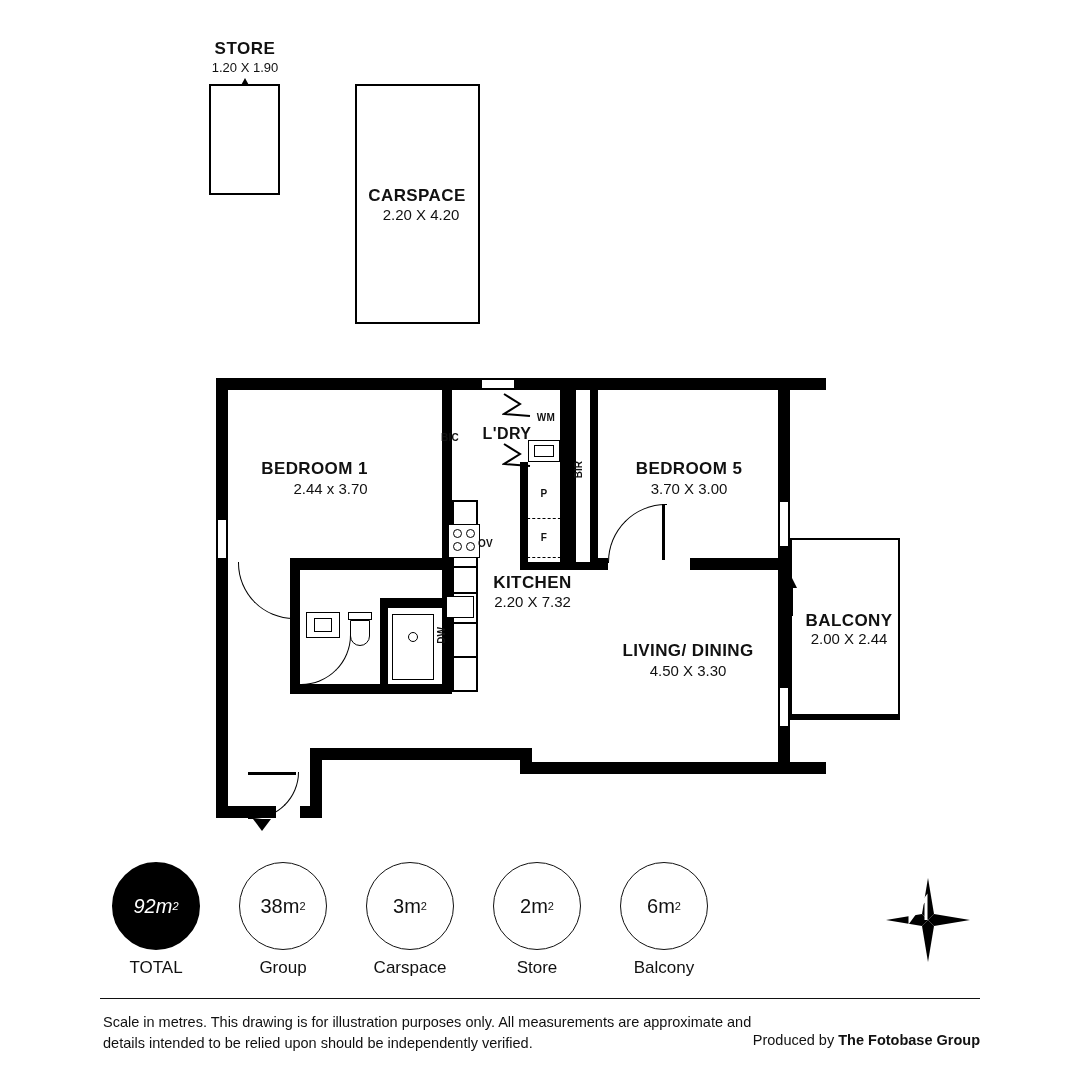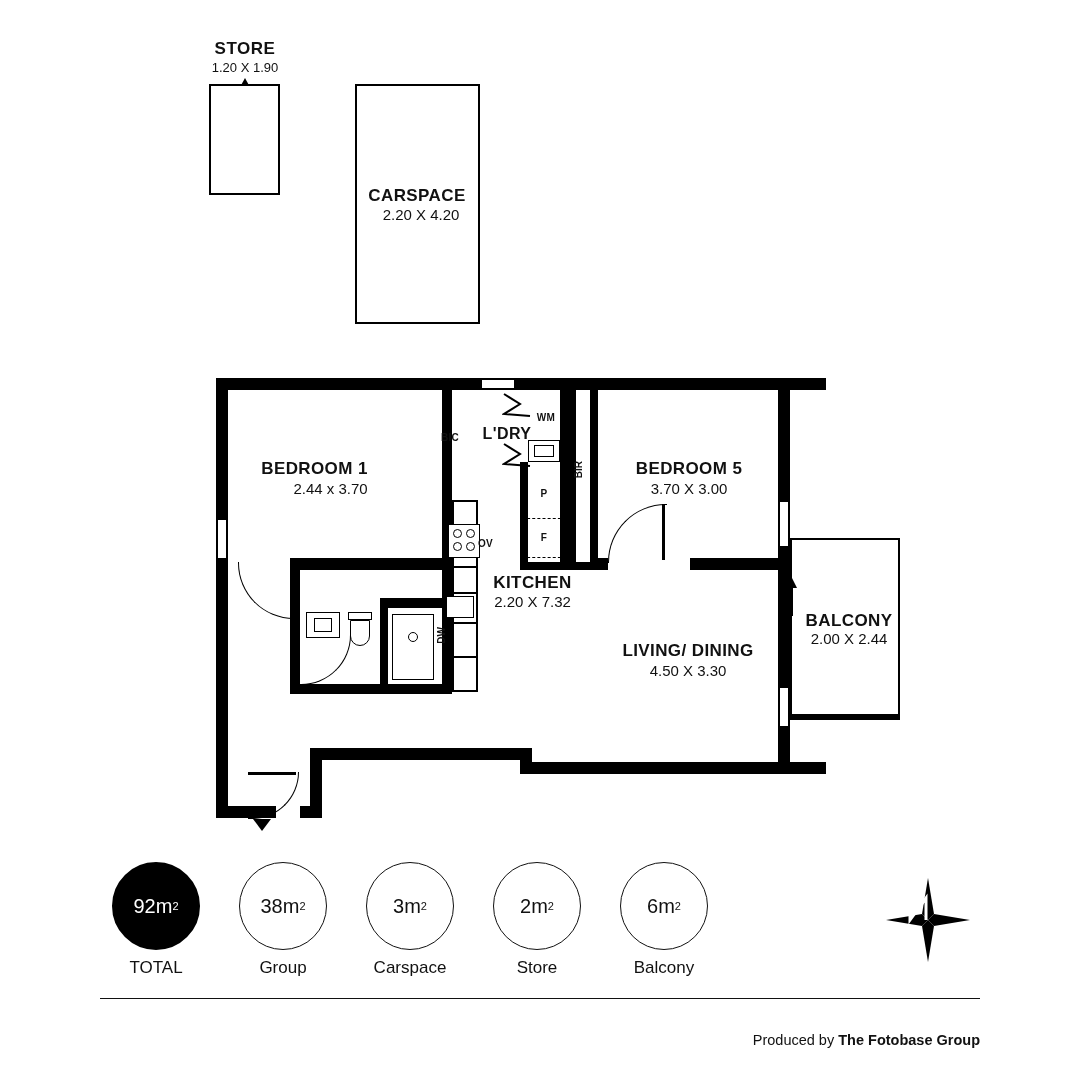--- a/index.html
+++ b/index.html
@@ -275,21 +275,21 @@
   </svg>
 
   <div class="abs" style="left:248px; top:772px; width:50px; height:46px; border-right:1.5px solid #000; border-bottom:1.5px solid #000; border-bottom-right-radius:50px;"></div>
   <div class="abs wall" style="left:248px; top:772px; width:48px; height:3px;"></div>
   <svg class="abs" style="left:252px; top:818px;" width="20" height="14" viewBox="0 0 20 14">
     <polygon points="10,13 1,1 19,1" fill="#000"></polygon>
   </svg>
 
   <div class="areas">
 
-    <div class="circle filled" style="left:12px; top:0;">
+    <div class="circle filled" style="left:12px; top:0;font-style:italic;">
       <span>92m</span>
         <sup>2</sup>
     </div>
     <div class="circle-caption" style="left:-14px;">TOTAL</div>
 
     <div class="circle hollow" style="left:139px; top:0;">
       <span>38m</span>
         <sup>2</sup>
     </div>
     <div class="circle-caption" style="left:113px;">Group</div>
@@ -319,15 +319,16 @@
     <polygon points="6,48 42,42 48,48 42,54" fill="#000"></polygon>
     <polygon points="90,48 54,54 48,48 54,42" fill="#000"></polygon>
     <polygon points="20,20 44,44 48,48 24,24" fill="#000"></polygon>
     <polygon points="76,20 52,44 48,48 72,24" fill="#000"></polygon>
     <polygon points="20,76 44,52 48,48 24,72" fill="#000"></polygon>
     <polygon points="76,76 52,52 48,48 72,72" fill="#000"></polygon>
     <path d="M30 26 L30 48 L46 26 L46 48" fill="none" stroke="#fff" stroke-width="3"></path>
   </svg>
 
   <div class="divider"></div>
+  <div class="disclaimer">Scale in metres. This drawing is for illustration purposes only. All measurements are approximate and details intended to be relied upon should be independently verified.</div>
   <div class="producer"><span>Produced by </span><b>The Fotobase Group</b></div>
 
 </div>
 
 </body></html>

